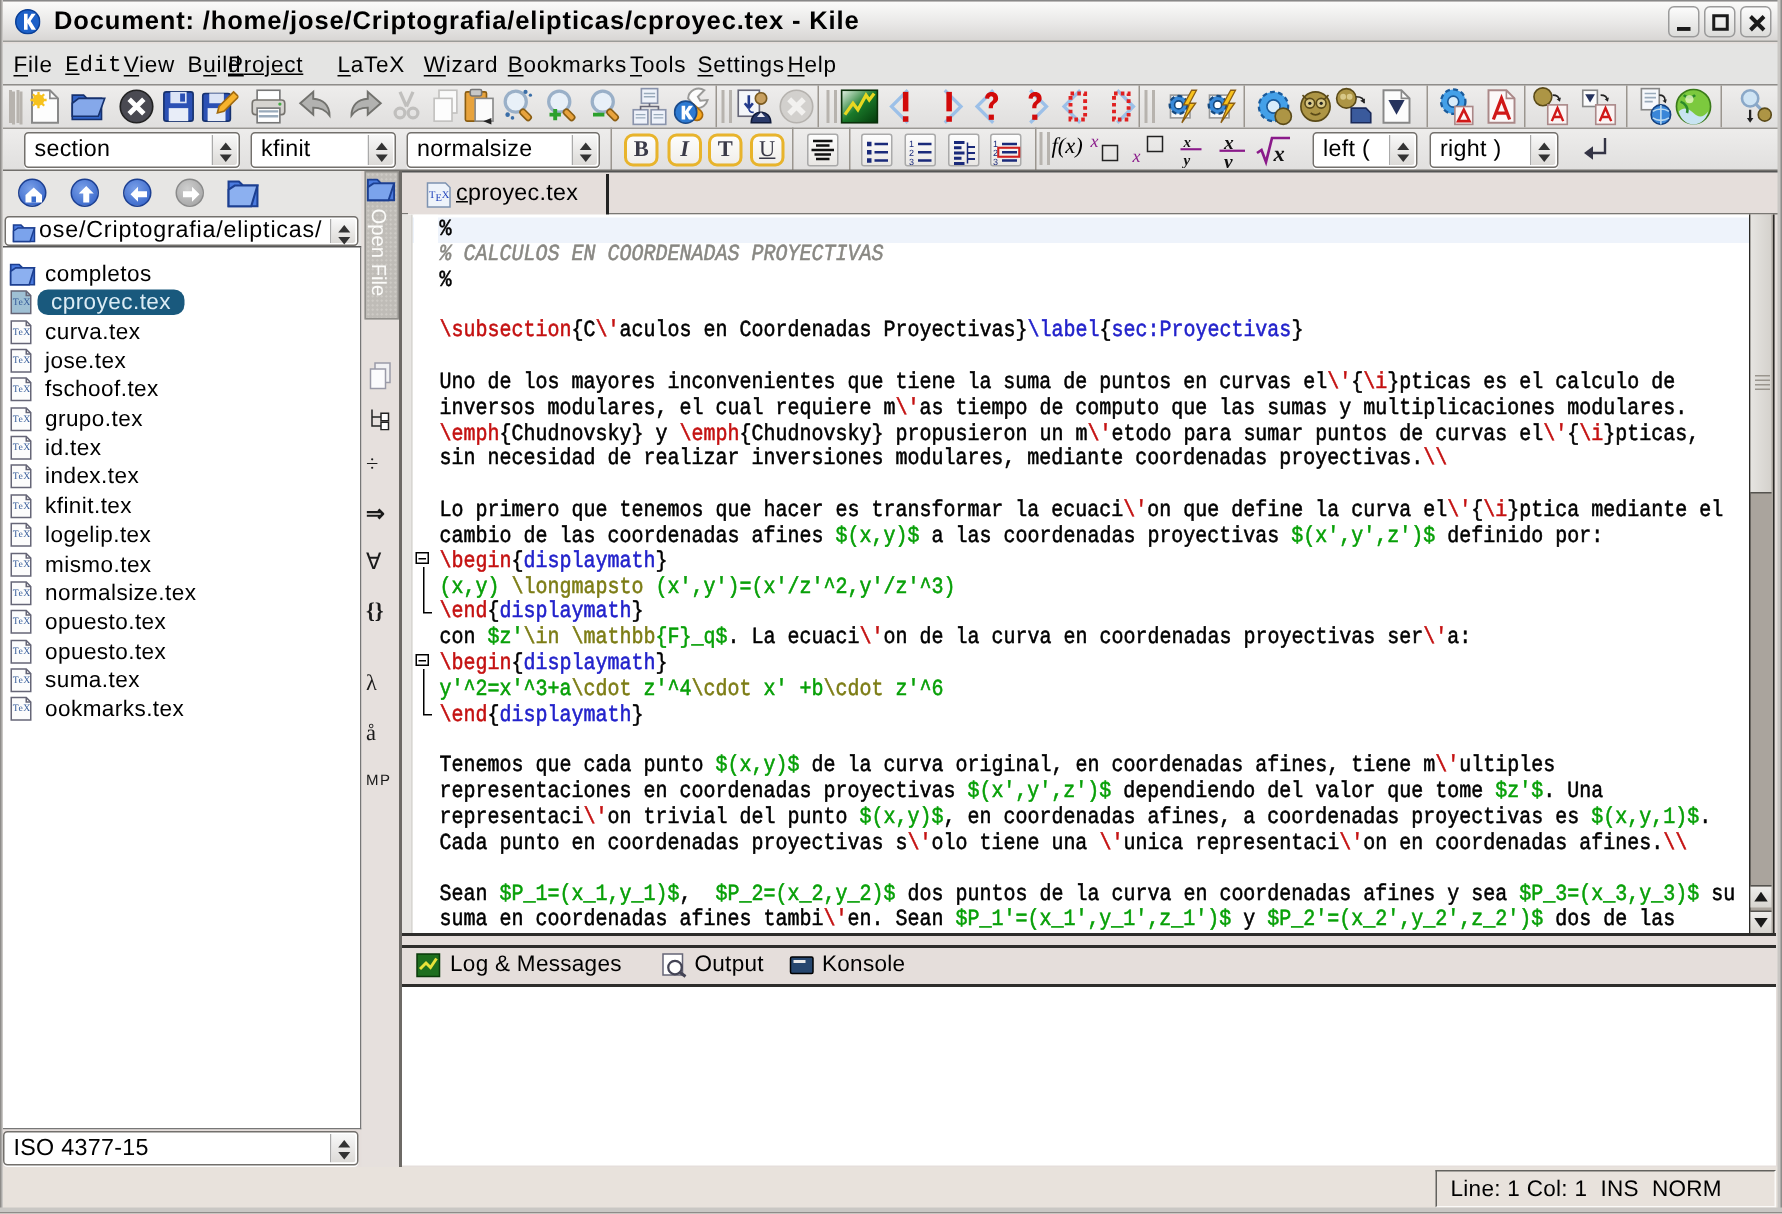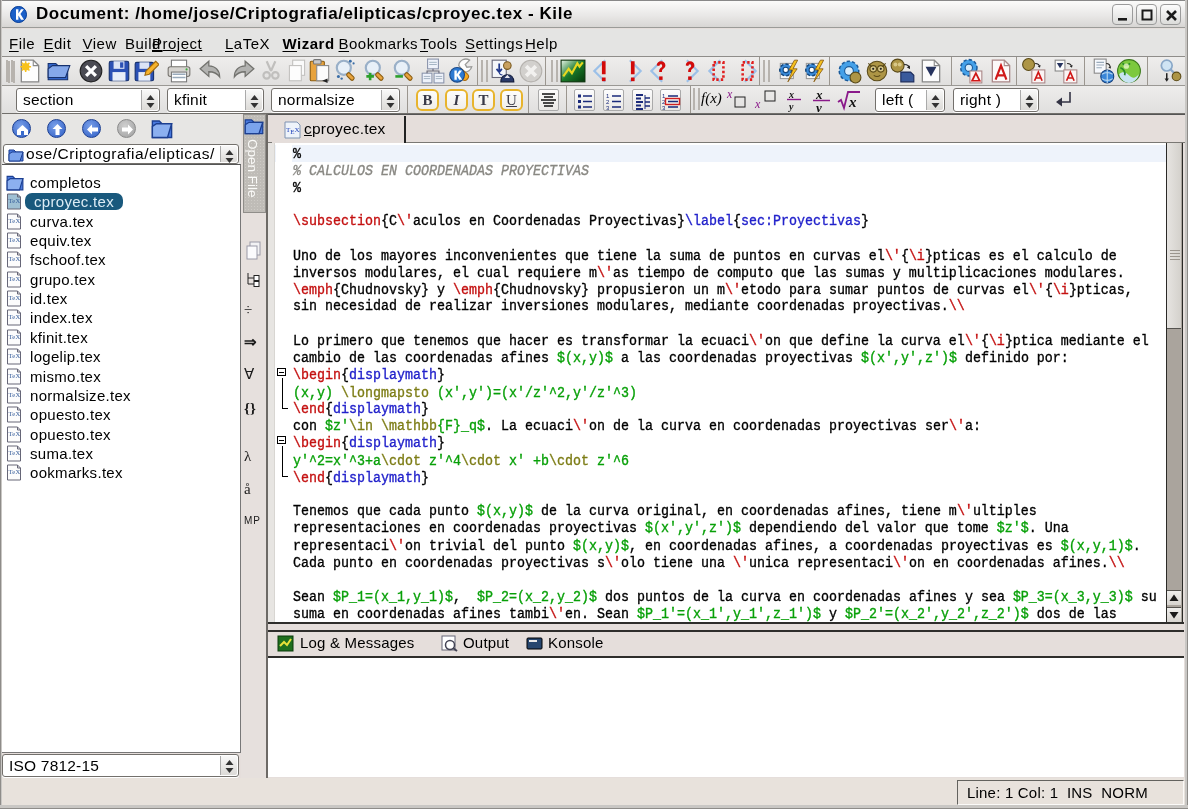--- a/index.html
+++ b/index.html
@@ -89,26 +89,26 @@
     </svg>
   </div>
 <div class="abs winbtn" style="left:1160px;">
     <svg width="15" height="15">
       <path d="M3 3l9 9M12 3l-9 9" stroke="#1a1a1a" stroke-width="2.6"></path>
     </svg>
   </div>
 
 <div class="abs" id="menubar">
 <span style="left:8px;"><u>F</u>ile</span>
-<span style="left:42.5px;"><u>E</u>dit</span>
+<span style="left:42.5px;font-family:Liberation Mono, monospace;"><u>E</u>dit</span>
 <span style="left:81.5px;"><u>V</u>iew</span>
 <span style="left:124px;">B<u>u</u>ild</span>
 <span style="left:151px;text-decoration:underline;"><u>P</u>roject</span>
 <span style="left:224px;"><u>L</u>aTeX</span>
-<span style="left:281.5px;font-weight:bold;"><u>W</u>izard</span>
+<span style="left:281.5px;"><u>W</u>izard</span>
 <span style="left:337.5px;"><u>B</u>ookmarks</span>
 <span style="left:419px;"><u>T</u>ools</span>
 <span style="left:464px;"><u>S</u>ettings</span>
 <span style="left:524px;"><u>H</u>elp</span>
 </div>
 <div class="abs" style="left:1px;top:56px;width:1186px;height:1px;background:#8f8d8a;z-index:5;"></div>
 <div class="abs" style="left:1px;top:85px;width:1186px;height:1px;background:#9a9894;z-index:5;"></div>
 <div class="abs" style="left:0px;top:113px;width:1188px;height:1px;background:#716f6b;z-index:5;"></div>
 
 <div class="abs" id="tb1"></div>
@@ -518,21 +518,21 @@
         <text x="2.5" y="10" font-size="6.5" fill="#335a99" font-family="Liberation Serif">TeX</text>
       </svg>
       <span class="lbl" style="">curva.tex</span>
     </div>
     <div class="fitem" style="top:66.05000000000001px;">
       <svg width="16" height="17" viewBox="0 0 16 17">
         <path d="M1.5 1h10l3 3v12h-13z" fill="#fcfcfc" stroke="#667"></path>
         <path d="M11.5 1v3h3" fill="none" stroke="#667"></path>
         <text x="2.5" y="10" font-size="6.5" fill="#335a99" font-family="Liberation Serif">TeX</text>
       </svg>
-      <span class="lbl" style="">equiv.tex</span>
+      <span class="lbl" style="">jose.tex</span>
     </div>
     <div class="fitem" style="top:85.4px;">
       <svg width="16" height="17" viewBox="0 0 16 17">
         <path d="M1.5 1h10l3 3v12h-13z" fill="#fcfcfc" stroke="#667"></path>
         <path d="M11.5 1v3h3" fill="none" stroke="#667"></path>
         <text x="2.5" y="10" font-size="6.5" fill="#335a99" font-family="Liberation Serif">TeX</text>
       </svg>
       <span class="lbl" style="">fschoof.tex</span>
     </div>
     <div class="fitem" style="top:104.75px;">
@@ -619,21 +619,21 @@
       <svg width="16" height="17" viewBox="0 0 16 17">
         <path d="M1.5 1h10l3 3v12h-13z" fill="#fcfcfc" stroke="#667"></path>
         <path d="M11.5 1v3h3" fill="none" stroke="#667"></path>
         <text x="2.5" y="10" font-size="6.5" fill="#335a99" font-family="Liberation Serif">TeX</text>
       </svg>
       <span class="lbl" style="">ookmarks.tex</span>
     </div>
   </div>
 <div class="abs" id="isorow">
     <div class="combo" style="position:absolute;left:1px;top:1px;width:237px;height:23px;">
-      <span class="ct">ISO 7812-15</span>
+      <span class="ct">ISO 4377-15</span>
       <span class="spin">
         <svg width="13" height="16">
           <path d="M6.5 1l4 5h-8z" fill="#333"></path>
           <path d="M6.5 14l-4-5h8z" fill="#333"></path>
         </svg>
       </span>
     </div>
   </div>
 
 <div class="abs" id="strip">

